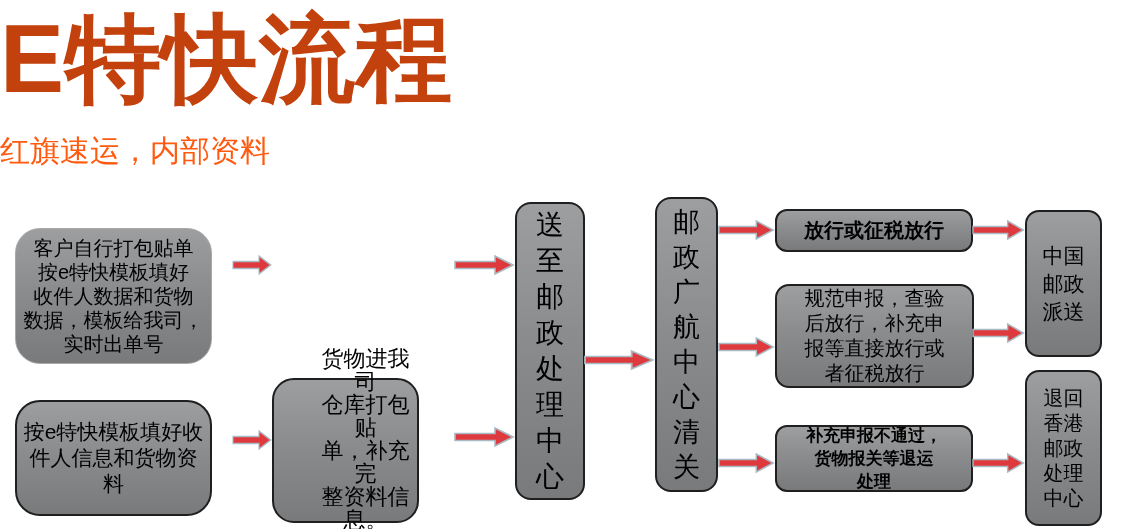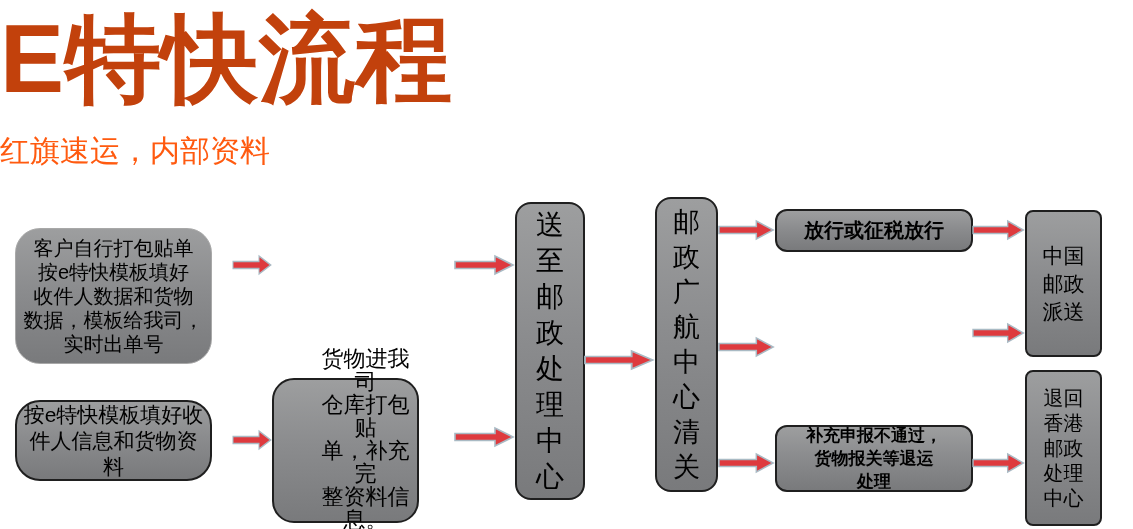--- a/index.html
+++ b/index.html
@@ -40,21 +40,21 @@
     justify-content: center;
     text-align: center;
   }
   .box span {
     white-space: pre-line;
     display: block;
   }
   .box.light { border: 1.5px solid #a8a8a8; }
   .r25 { border-radius: 25px; }
   .r22 { border-radius: 22px; }
-  .r18 { border-radius: 8px; }
+  .r18 { border-radius: 14px; }
   .r16 { border-radius: 16px; }
   .r12 { border-radius: 12px; font-weight: bold; }
   .arrow {
     position: absolute;
     height: 24px;
     overflow: visible;
   }
   .arrow polygon {
     fill: #de3a3e;
     stroke: #a9bac4;
@@ -69,21 +69,21 @@
   <div class="title">E特快流程</div>
   <div class="subtitle">红旗速运，内部资料</div>
 
   <div class="box light r25" style="left:15px; top:197px; width:197px; height:136px; font-size:20px; line-height:24px;margin-top:31px;">
     <span>客户自行打包贴单
 按e特快模板填好
 收件人数据和货物
 数据，模板给我司，
 实时出单号</span>
   </div>
-  <div class="box r25" style="left:15px; top:400px; width:197px; height:81px; font-size:21px; line-height:26px;">
+  <div class="box r25" style="left:15px; top:400px; width:197px; height:116px; font-size:21px; line-height:26px;">
     <span>按e特快模板填好收
 件人信息和货物资
 料</span>
   </div>
 
   <div class="box r22" style="left:272px; top:378px; width:147px; height:145px; font-size:22px; line-height:23px;padding-left:40px;">
     <span>货物进我司
 仓库打包贴
 单，补充完
 整资料信息。
@@ -107,20 +107,26 @@
 广
 航
 中
 心
 清
 关</span>
   </div>
 
   <div class="box r12" style="left:775px; top:209px; width:198px; height:43px; font-size:20px;">
     <span>放行或征税放行</span>
+  </div>
+  <div class="box r18" style="left:775px; top:284px; width:199px; height:104px; font-size:20px; line-height:25px;">
+    <span>规范申报，查验
+后放行，补充申
+报等直接放行或
+者征税放行</span>
   </div>
   <div class="box r12" style="left:775px; top:425px; width:198px; height:67px; font-size:17px; line-height:23px;">
     <span>补充申报不通过，
 货物报关等退运
 处理</span>
   </div>
 
   <div class="box r18" style="left:1025px; top:210px; width:77px; height:147px; font-size:21px; line-height:28px;">
     <span>中国
 邮政

